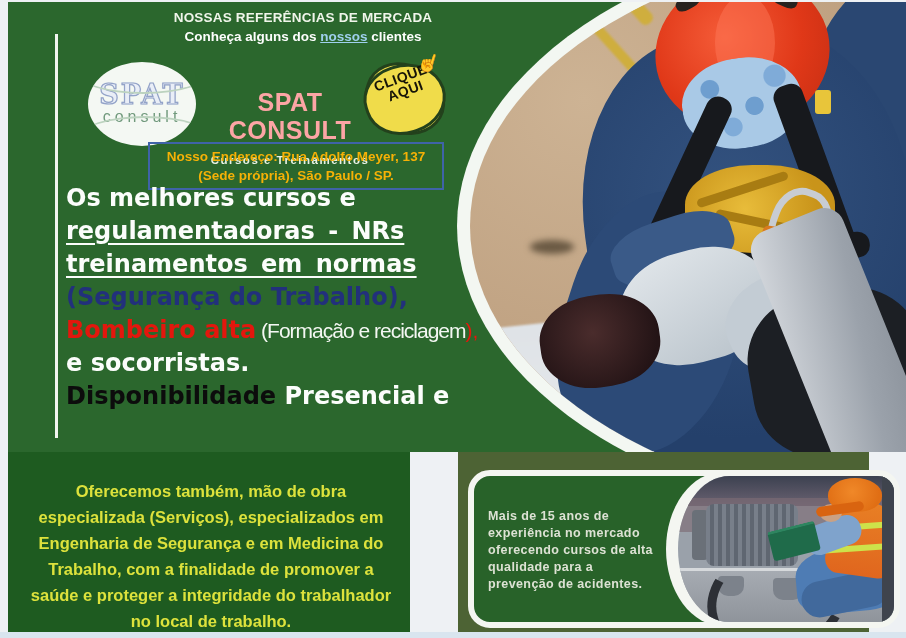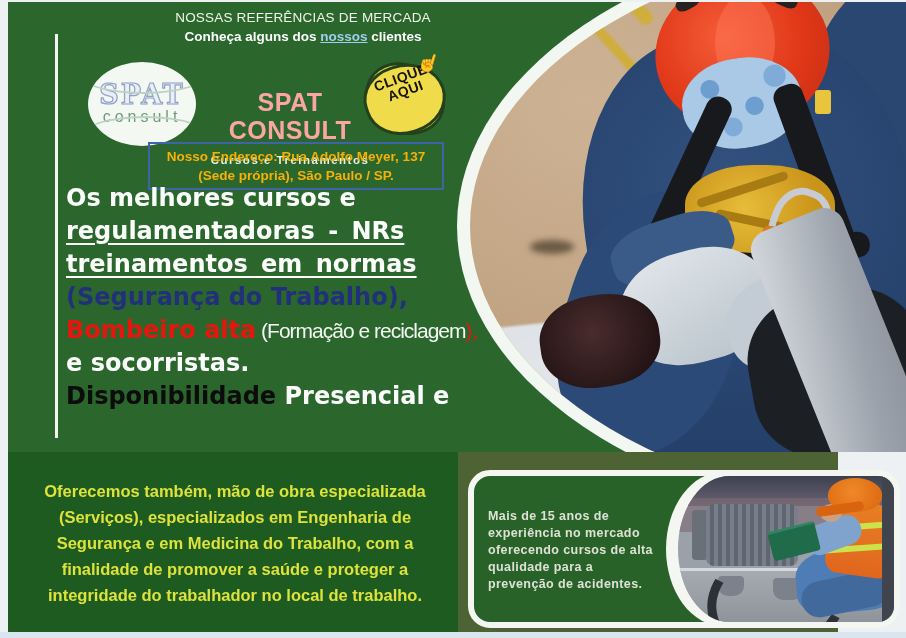--- a/index.html
+++ b/index.html
@@ -49,21 +49,21 @@
   .glove2{left:255px;top:332px;width:122px;height:95px;border-radius:45%;transform:rotate(-25deg);background:#c3ccd4;}
   .cuff{left:140px;top:278px;width:125px;height:62px;border-radius:40%;transform:rotate(-18deg);background:#3a5a88;}
   .mitt{left:280px;top:350px;width:175px;height:165px;border-radius:40%;transform:rotate(-10deg);background:#1c1f24;}
   .boot{left:70px;top:355px;width:120px;height:92px;border-radius:45%;transform:rotate(-8deg);
         background:radial-gradient(circle at 45% 40%, #4a2c2c, #241416 75%);}
   .pipe{left:335px;top:268px;width:98px;height:340px;border-radius:20px;transform:rotate(-22deg);
         background:linear-gradient(100deg,#d4d8dd,#9ba2ab 60%,#868d96);}
 
   
   .hdr{position:absolute;left:120px;top:8px;width:350px;text-align:center;color:#f0f5ea;}
-  .hdr-title{font-size:13.5px;font-weight:normal;letter-spacing:.2px;}
+  .hdr-title{font-size:13.5px;font-weight:bold;letter-spacing:.2px;}
   .hdr-sub{font-size:13.5px;font-weight:bold;margin-top:4px;color:#fdfefd;}
   .hdr-link{color:#9fd0ee;text-decoration:underline;cursor:pointer;}
 
   
   .logo{position:absolute;left:80px;top:60px;width:108px;height:84px;border-radius:50%;background:#f4f8f3;
         display:flex;flex-direction:column;align-items:center;justify-content:center;overflow:hidden;}
   .logo-main{font-family:"DejaVu Serif",serif;font-weight:bold;font-size:27px;line-height:26px;color:#e9eef7;
              letter-spacing:2px;-webkit-text-stroke:1.2px #93a3c8;text-shadow:0 0 1px #93a3c8;}
   .logo-sub{font-size:16px;letter-spacing:4px;color:#70997c;margin-top:0px;}
   .logo-arc{position:absolute;width:130px;height:40px;border:2px solid #bcd3bf;border-radius:50%;
@@ -96,24 +96,24 @@
             font-weight:bold;font-size:24px;line-height:33px;color:#fbfdfb;white-space:nowrap;}
   .u{text-decoration:underline;text-underline-offset:4px;text-decoration-thickness:2px;word-spacing:5px;}
   .navy{color:#22307c;}
   .red{color:#e3170d;}
   .narrow{font-family:"Liberation Sans",sans-serif;font-weight:normal;font-size:21px;letter-spacing:-1px;color:#f4f7f3;text-align:right;}
   .narrow-red{font-family:"Liberation Sans",sans-serif;font-weight:normal;font-size:21px;color:#e3170d;}
   .black{color:#0c0c0c;}
   .gold{color:#c7950e;}
 
   
-  .bottom-left{position:absolute;left:8px;top:452px;width:450px;height:180px;background:#1e5b20;}
+  .bottom-left{position:absolute;left:8px;top:452px;width:402px;height:180px;background:#1e5b20;}
   .bottom-left p{margin:0;padding:26px 12px 0 16px;text-align:center;color:#dde23c;font-weight:bold;
                  font-size:16.5px;line-height:26px;}
-  .bottom-right{position:absolute;left:458px;top:452px;width:380px;height:180px;background:#4d6334;}
+  .bottom-right{position:absolute;left:458px;top:452px;width:380px;height:180px;background:#4d6334;padding-left:31px;}
 
   .card{position:absolute;left:10px;top:18px;width:420px;height:146px;border:6px solid #f4f6f1;
         border-radius:22px;background:#286229;overflow:hidden;}
   .card-text{position:absolute;left:14px;top:32px;width:172px;color:#dde2d4;font-weight:bold;
              font-size:12.5px;line-height:17px;letter-spacing:.4px;}
   .card-photo-wrap{position:absolute;left:192px;top:-4px;right:-4px;bottom:-4px;background:#f4f6f1;
                    border-top-left-radius:70px 95px;border-bottom-left-radius:70px 95px;padding-left:12px;}
   .card-photo{position:absolute;left:12px;top:4px;right:4px;bottom:4px;background:#9aa1aa;overflow:hidden;
               border-top-left-radius:62px 88px;border-bottom-left-radius:62px 88px;}
   .card-photo *{position:absolute;}

